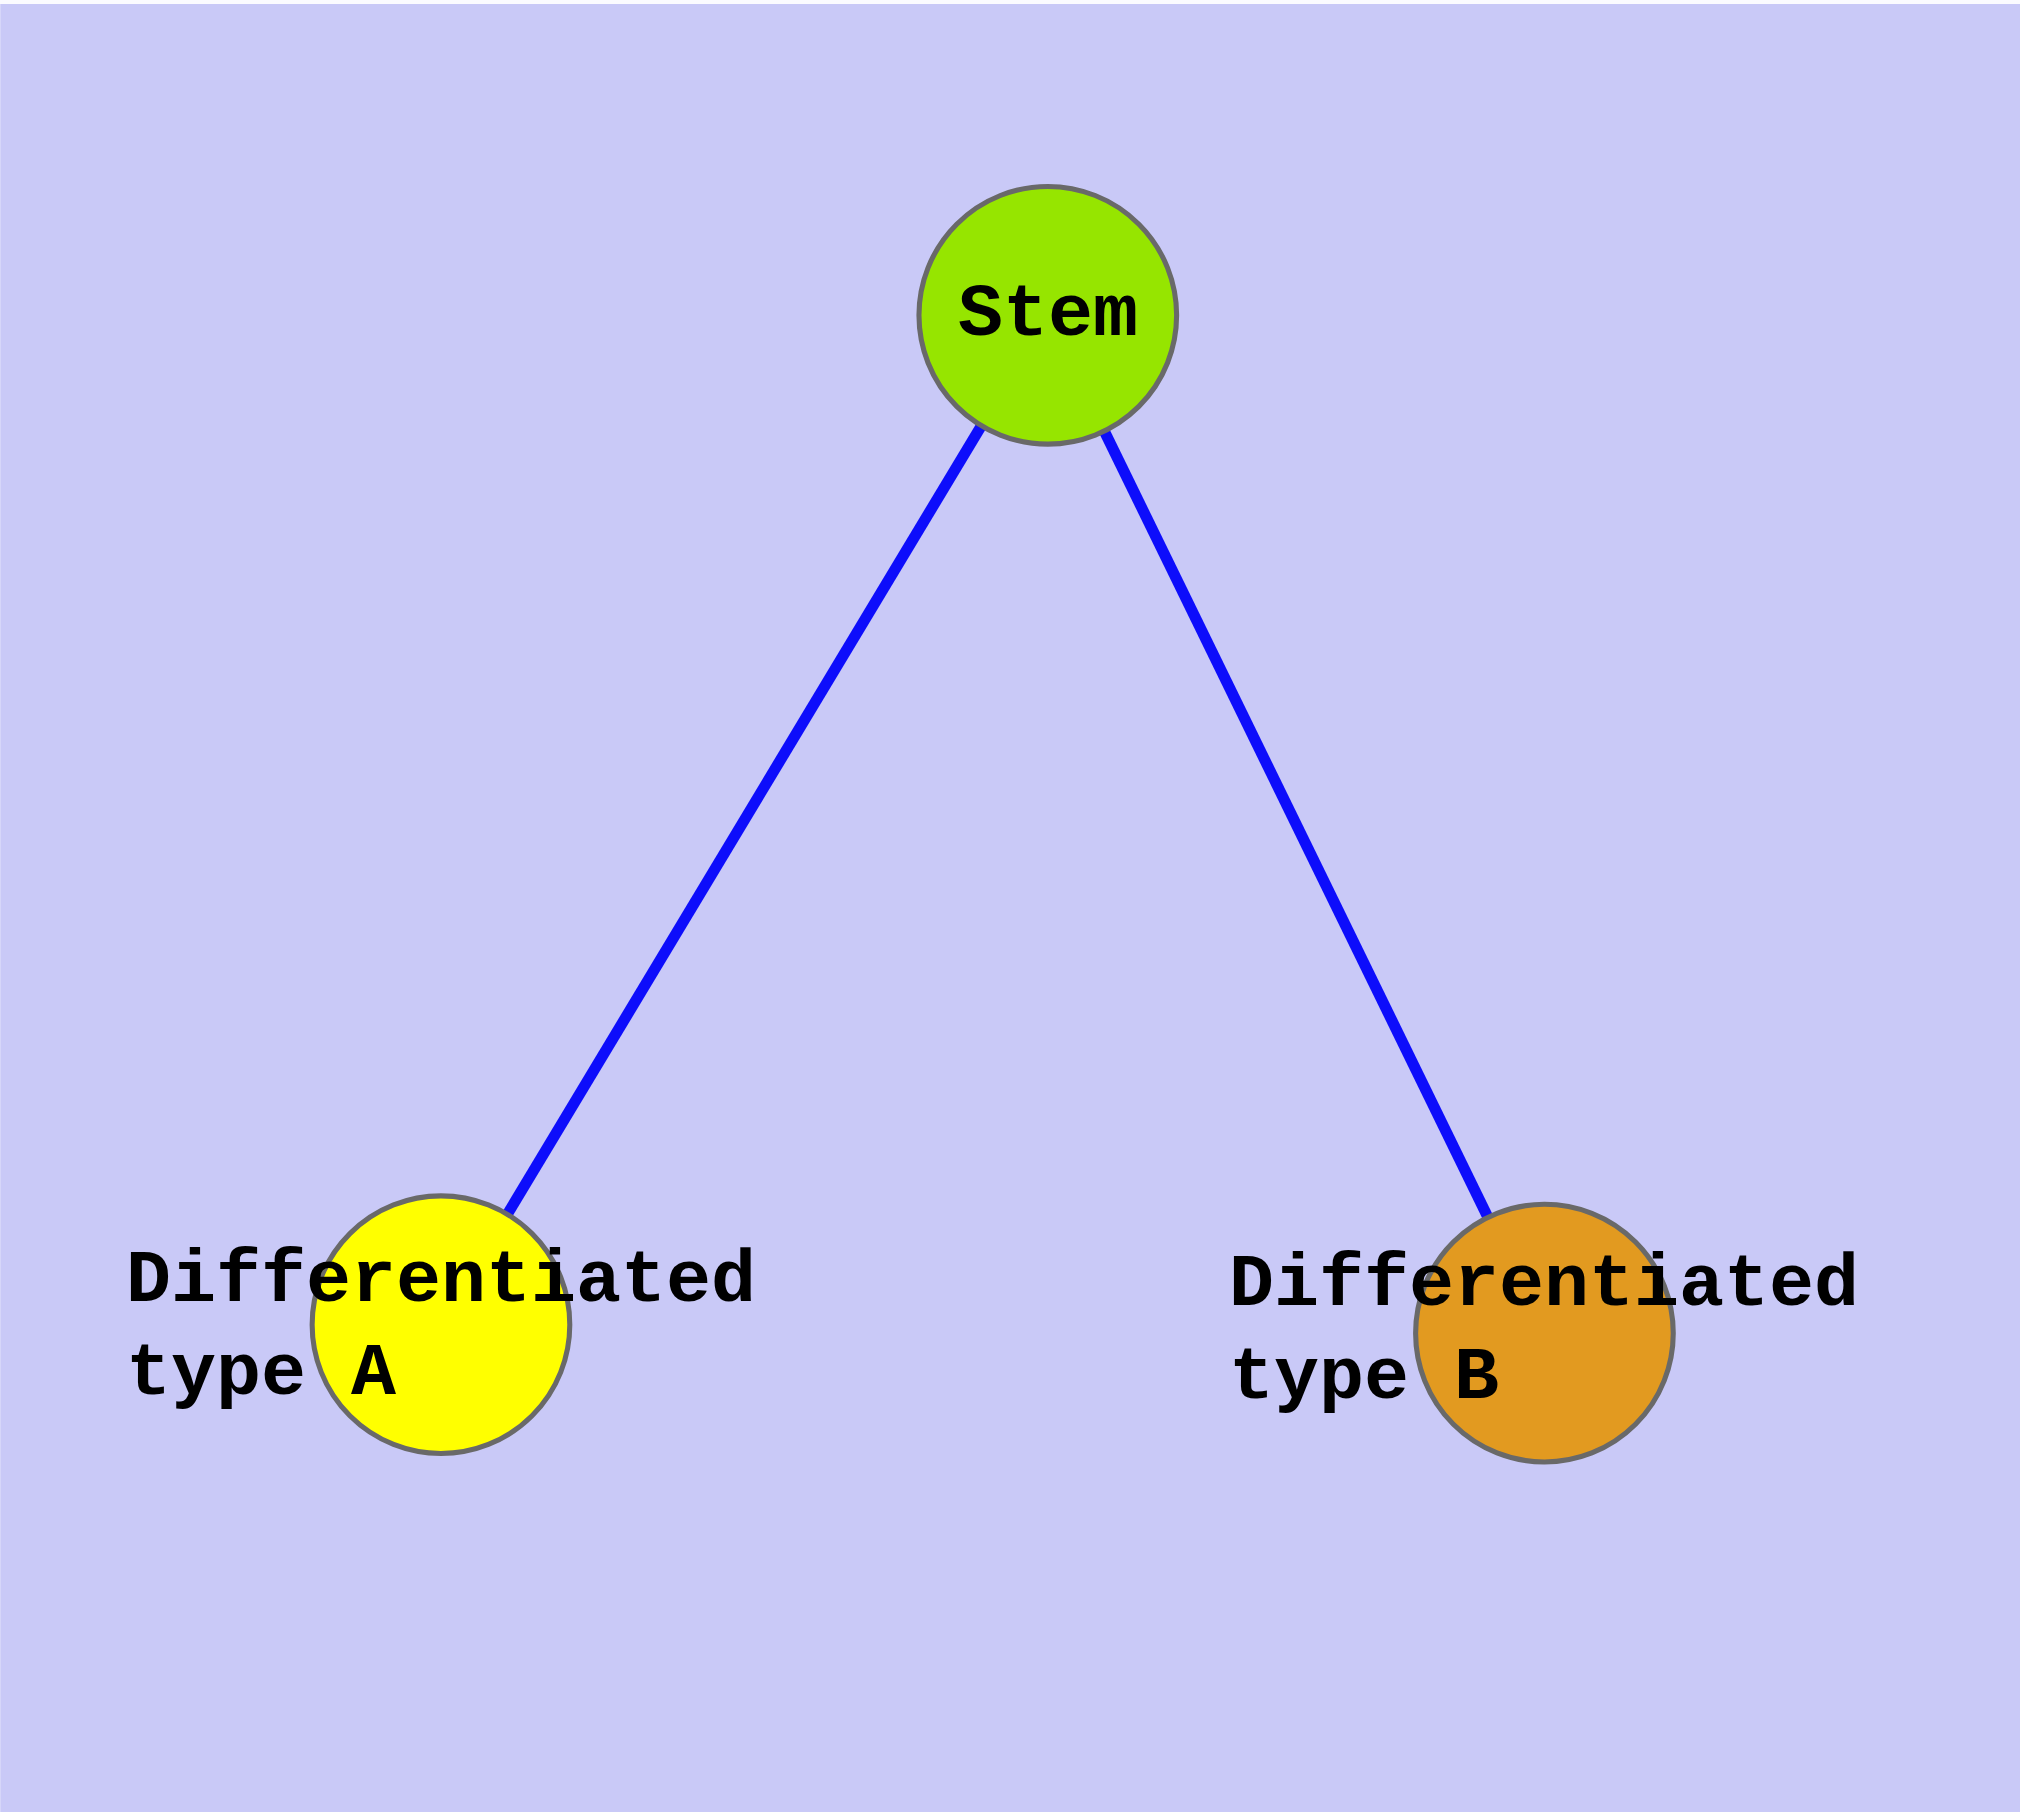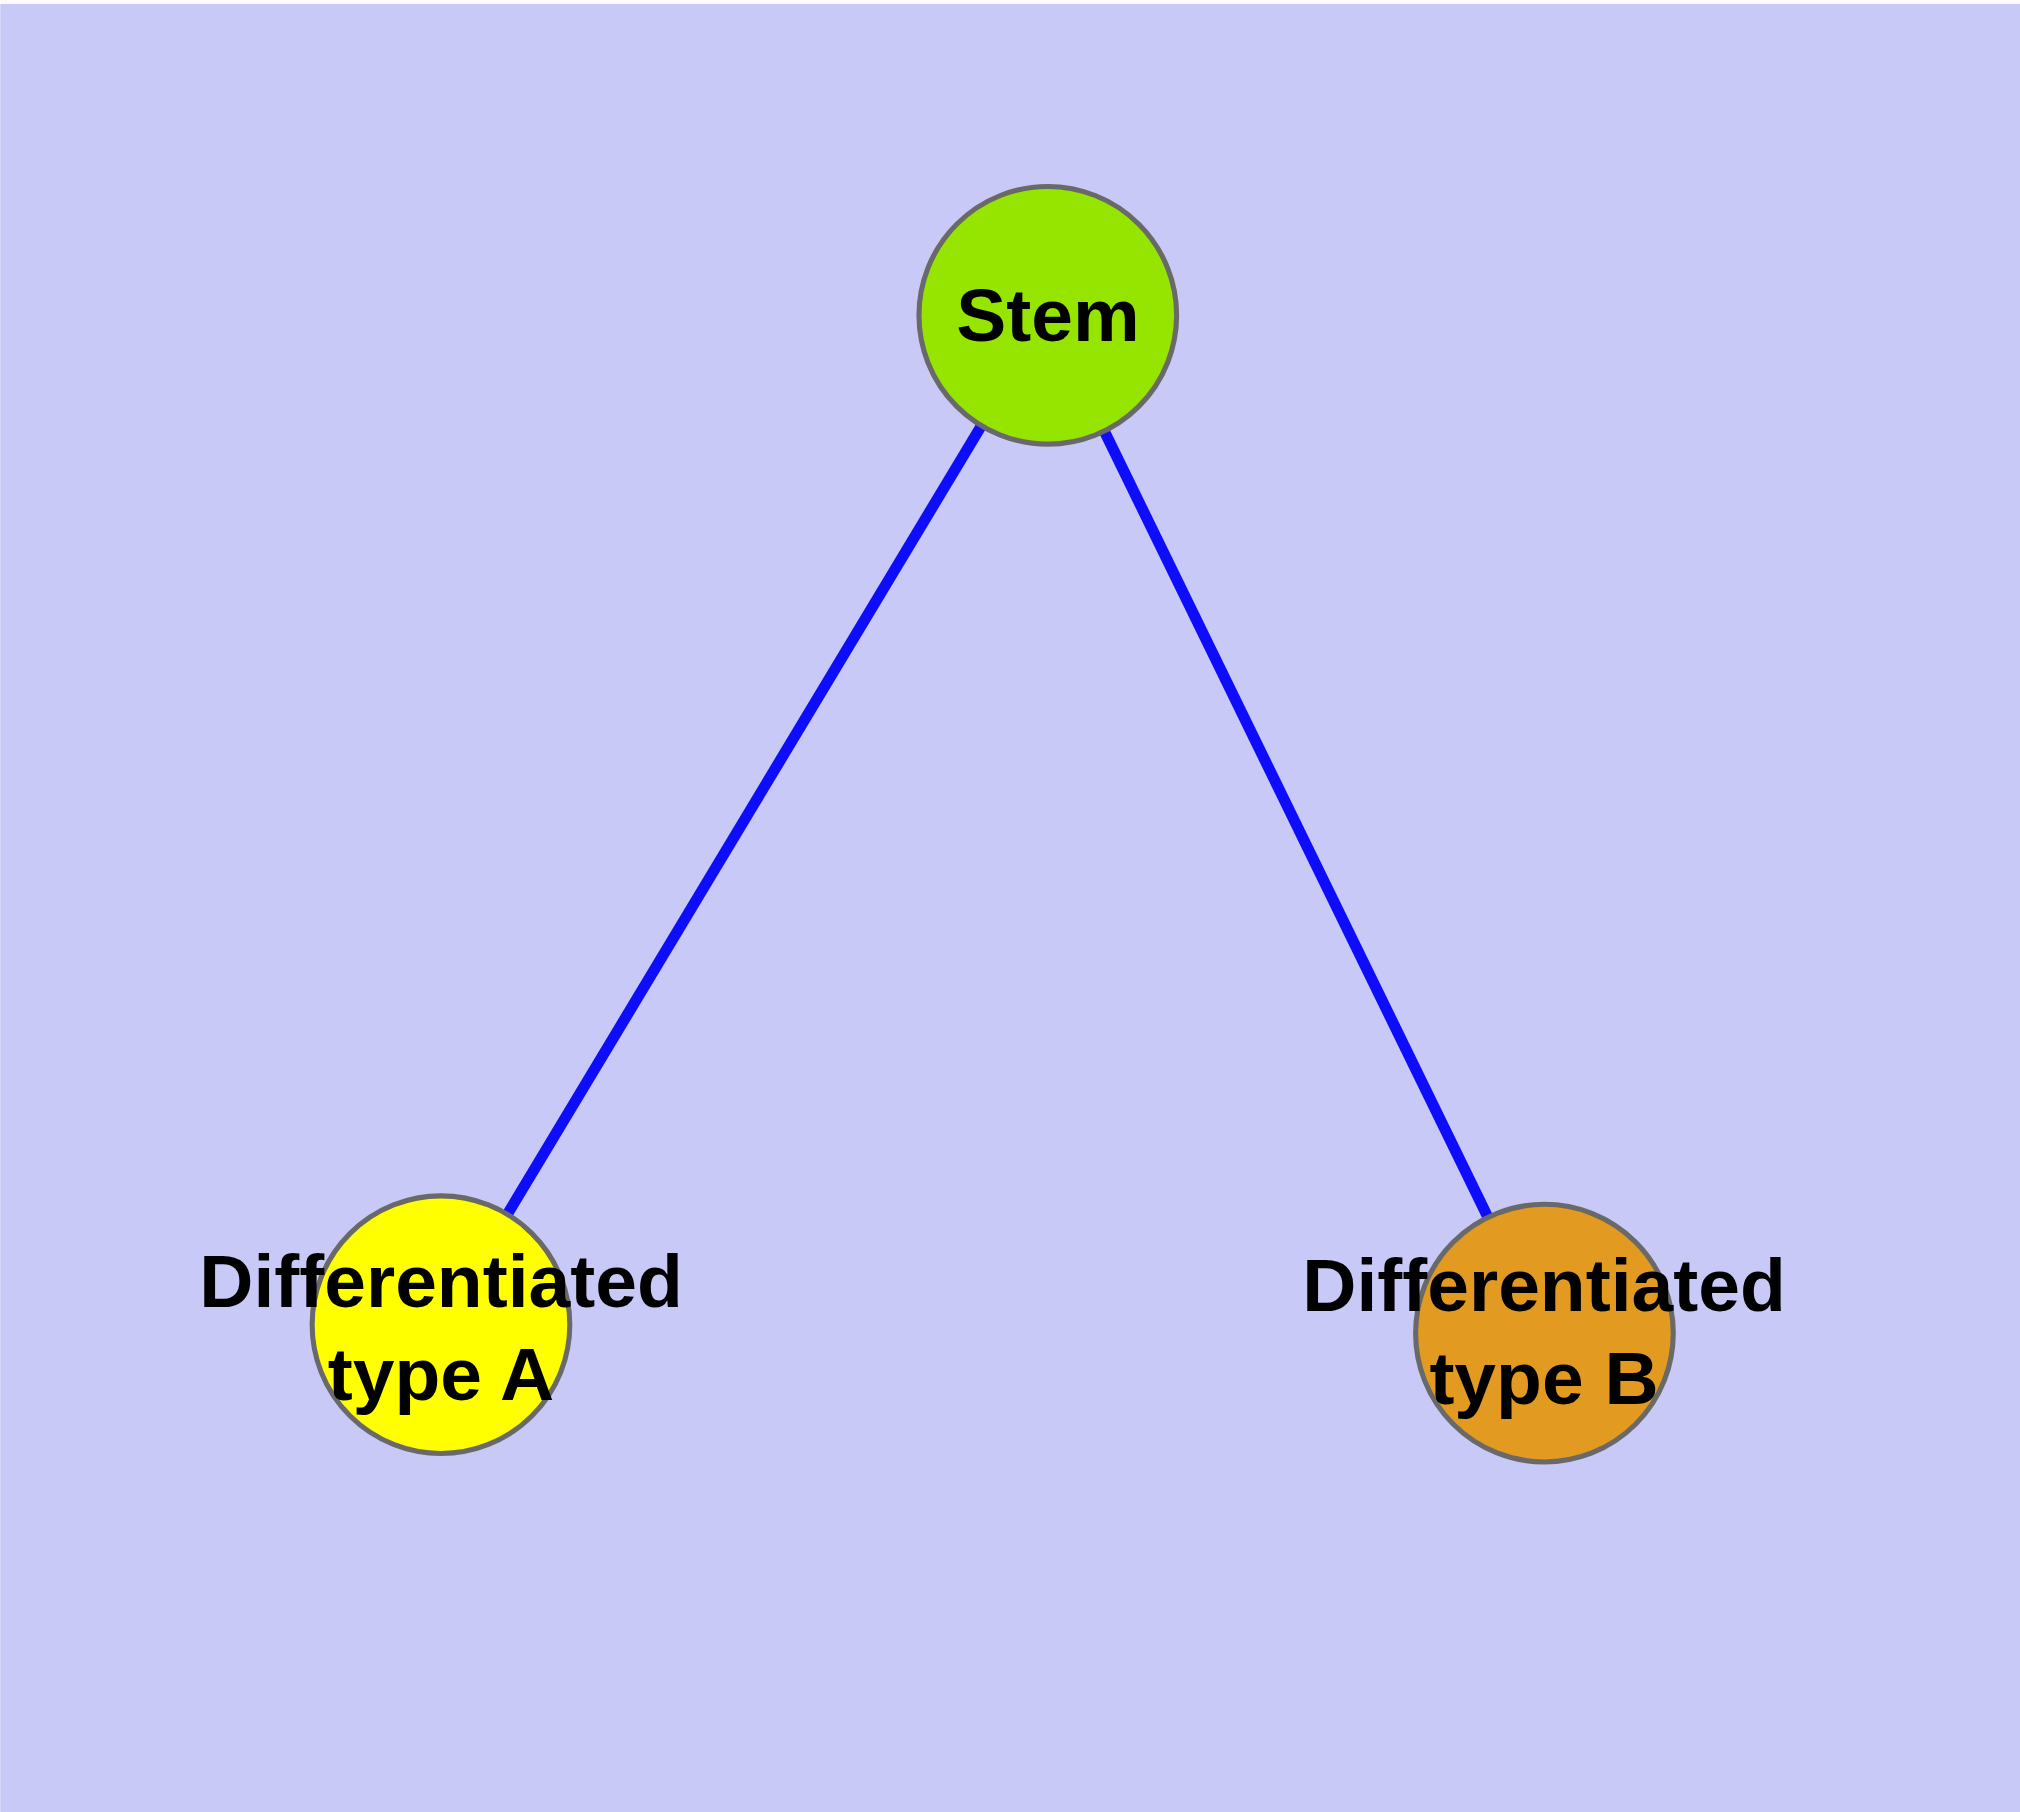--- a/index.html
+++ b/index.html
@@ -33,23 +33,24 @@
     left: 0;
     display: block;
   }
   .node-label {
     position: absolute;
     transform: translate(-50%, -50%);
     font-weight: bold;
     font-size: 75px;
     line-height: 93px;
     color: #000000;
-    text-align: center;
+    text-align: left;
     white-space: pre-line;
     z-index: 2;
+    font-family: Liberation Mono, monospace;
   }
 </style>
 </head>
 <body>
 
 <div class="canvas">
 
   <div class="top-strip"></div>
 
   <svg class="graph" width="2021" height="1812" viewBox="0 0 2384 2138">

